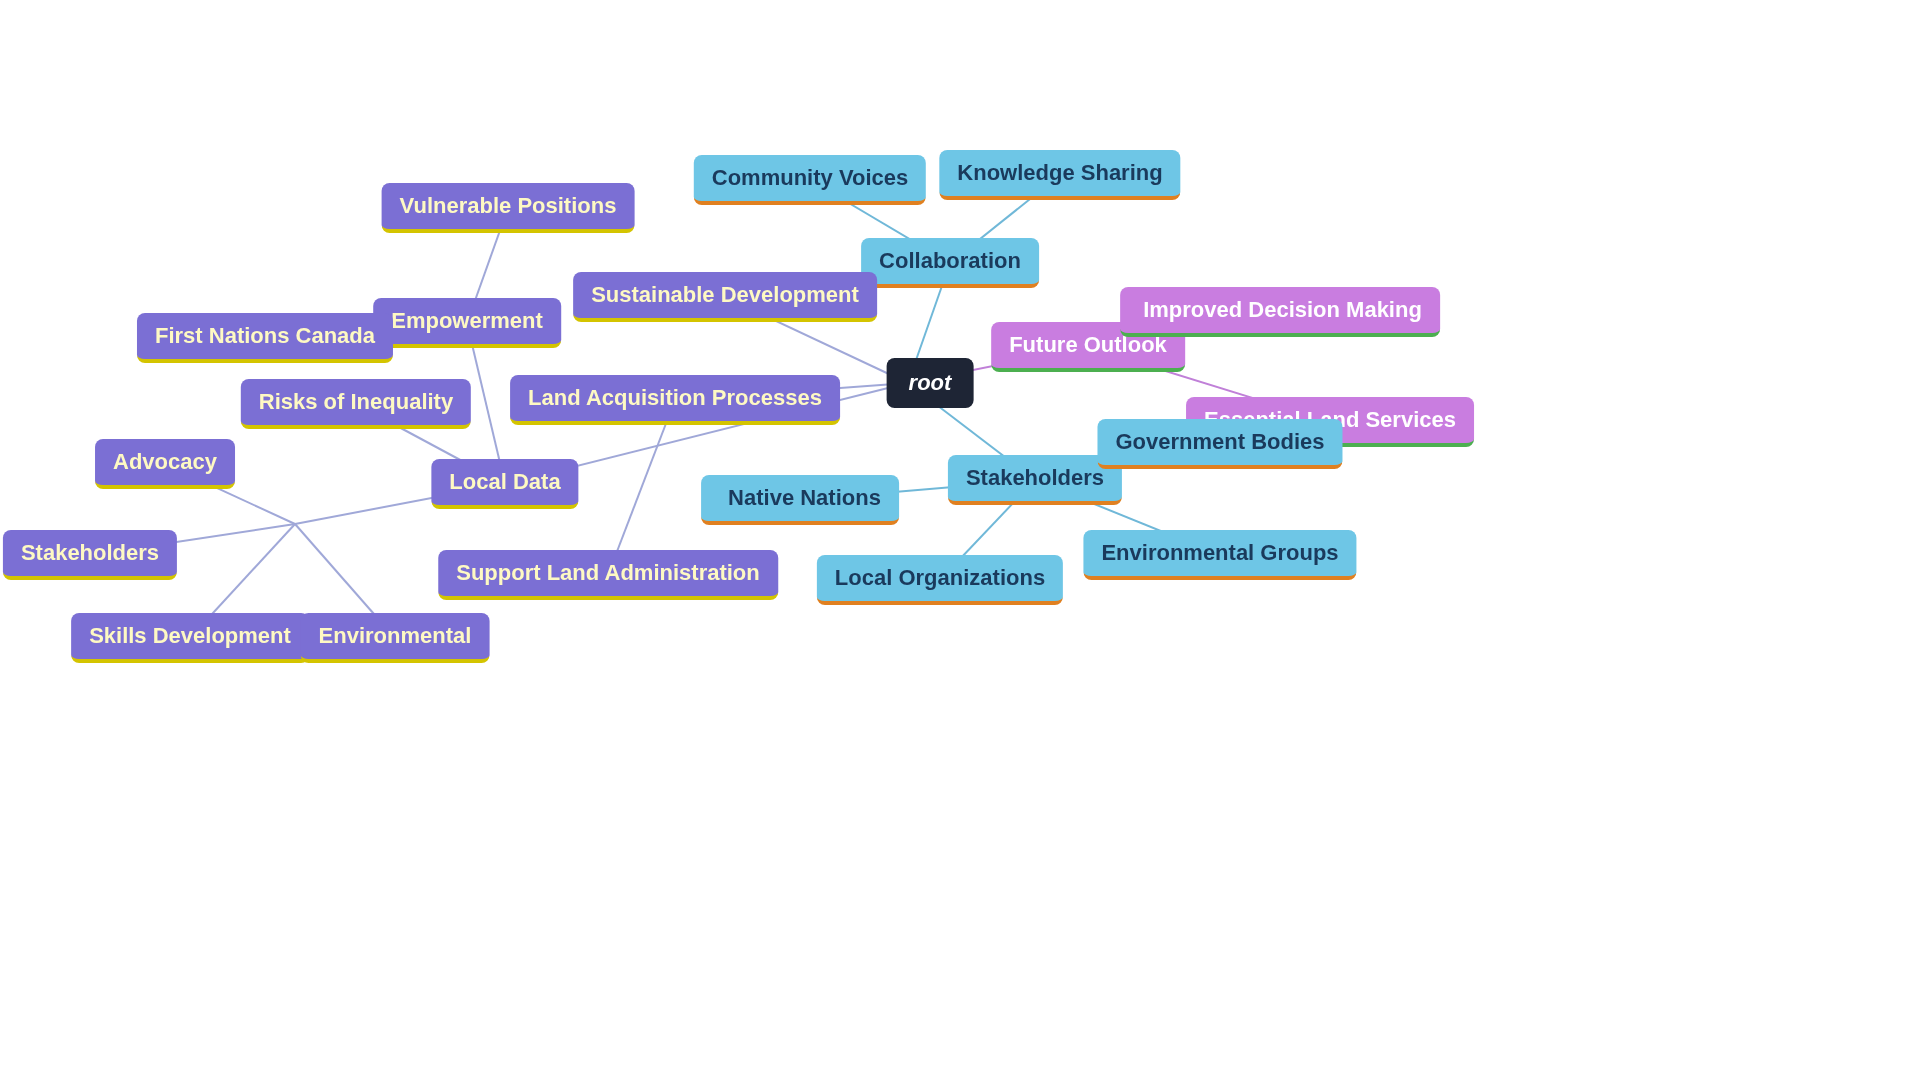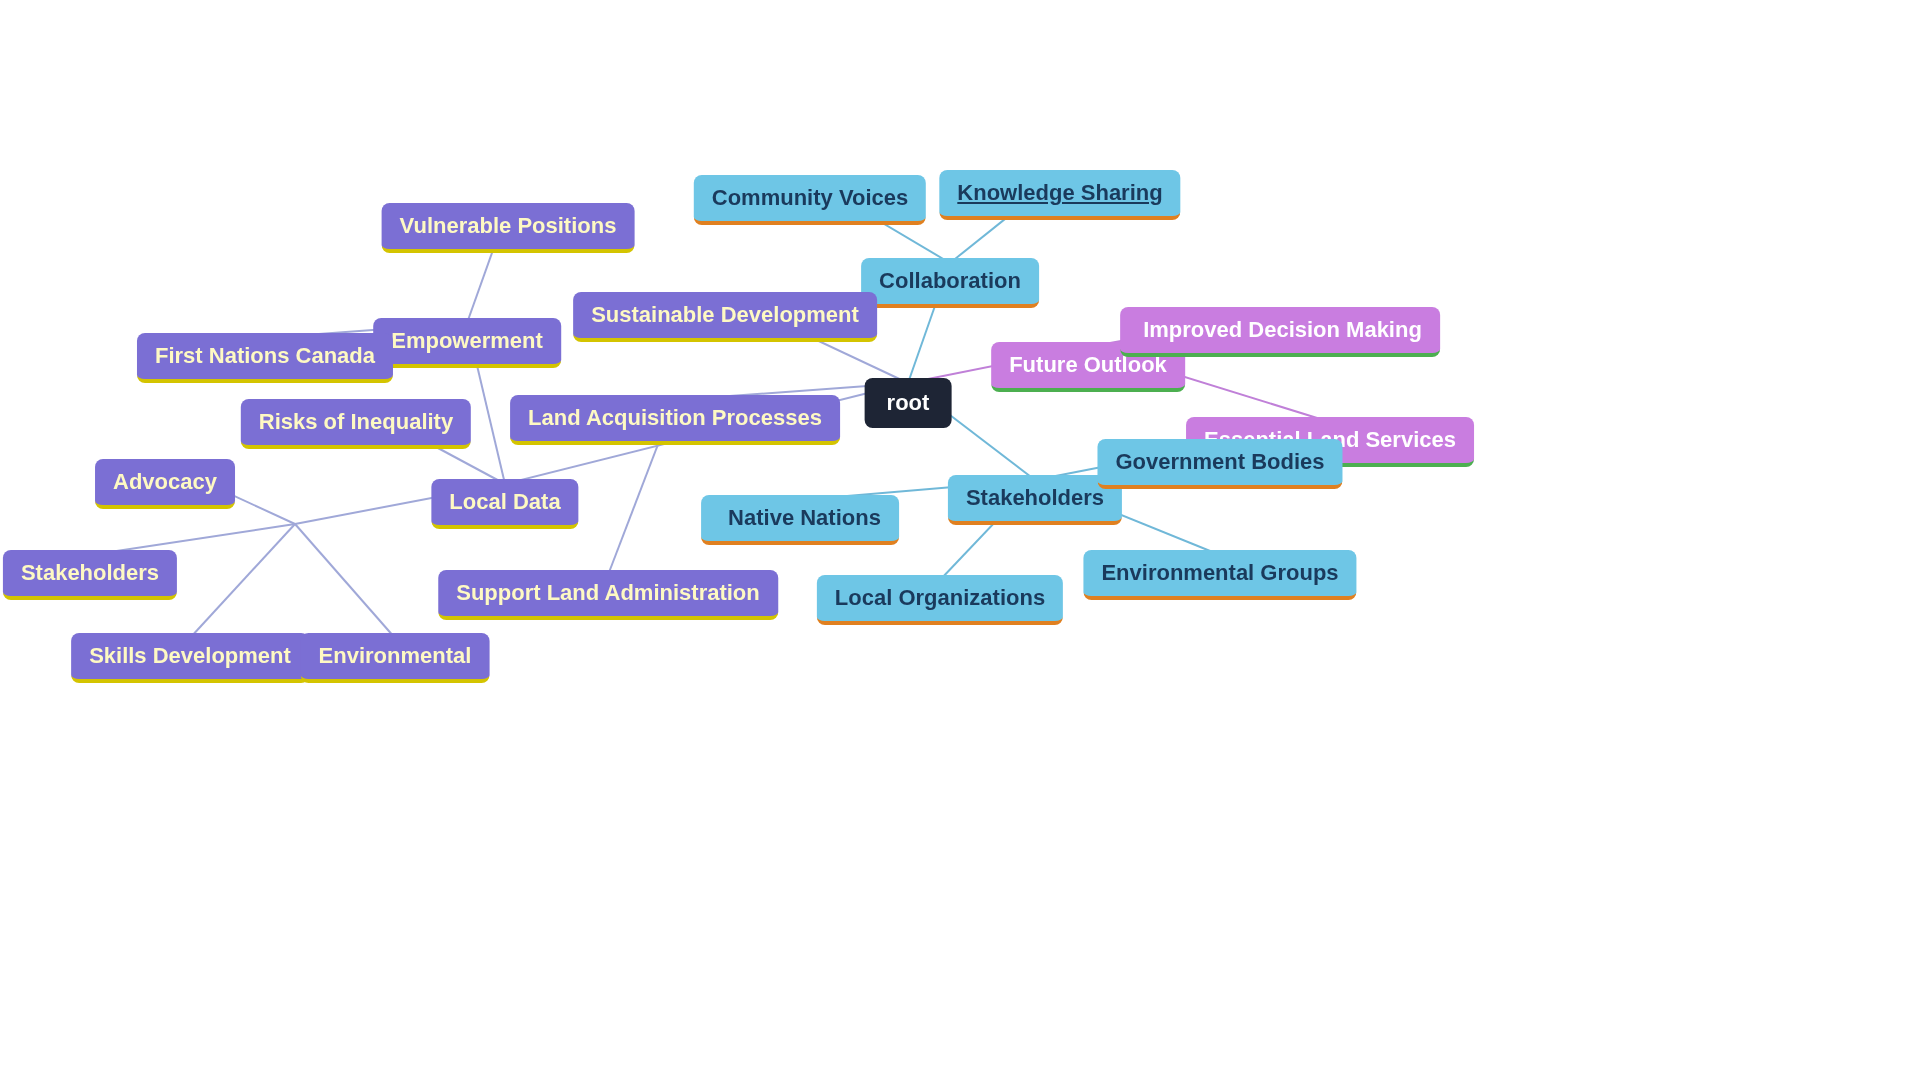--- a/index.html
+++ b/index.html
@@ -26,21 +26,20 @@
       position: absolute;
       border-radius: 8px;
       padding: 10px 18px;
       font-size: 22px;
       font-weight: 600;
       text-align: center;
       cursor: pointer;
       border-bottom: 4px solid transparent;
       transform: translate(-50%, -50%);
       white-space: nowrap;
-      margin-top: 20px;
     }
     .node-purple {
       background: #7b6fd4;
       color: #fef9c3;
       border-bottom-color: #d4c400;
     }
     .node-blue {
       background: #6ec6e6;
       color: #1a3a5c;
       border-bottom-color: #e08020;
@@ -83,24 +82,24 @@
       <line x1="505" y1="484" x2="467" y2="323" stroke="#a0a8d8" stroke-width="2"></line>
       <line x1="505" y1="484" x2="356" y2="404" stroke="#a0a8d8" stroke-width="2"></line>
       <line x1="505" y1="484" x2="295" y2="524" stroke="#a0a8d8" stroke-width="2"></line>
       <line x1="467" y1="323" x2="508" y2="208" stroke="#a0a8d8" stroke-width="2"></line>
       <line x1="467" y1="323" x2="265" y2="338" stroke="#a0a8d8" stroke-width="2"></line>
       <line x1="295" y1="524" x2="165" y2="464" stroke="#a0a8d8" stroke-width="2"></line>
       <line x1="295" y1="524" x2="90" y2="555" stroke="#a0a8d8" stroke-width="2"></line>
       <line x1="295" y1="524" x2="190" y2="638" stroke="#a0a8d8" stroke-width="2"></line>
       <line x1="295" y1="524" x2="395" y2="638" stroke="#a0a8d8" stroke-width="2"></line>
     </svg>
-<div class="node node-root" style="left: 908px; top: 383px;">root</div>
+<div class="node node-root" style="left: 930px; top: 383px; font-style: italic;">root</div>
     <div class="node node-blue" style="left: 950px; top: 263px;">Collaboration</div>
     <div class="node node-blue" style="left: 810px; top: 180px;">Community Voices</div>
-    <div class="node node-blue" style="left: 1060px; top: 175px; text-decoration: underline;">Knowledge Sharing</div>
+    <div class="node node-blue" style="left: 1060px; top: 175px;">Knowledge Sharing</div>
     <div class="node node-pink" style="left: 1088px; top: 347px;">Future Outlook</div>
     <div class="node node-pink" style="left: 1280px; top: 312px; padding-left: 23px;">Improved Decision Making</div>
     <div class="node node-pink" style="left: 1330px; top: 422px;">Essential Land Services</div>
     <div class="node node-blue" style="left: 1035px; top: 480px;">Stakeholders</div>
     <div class="node node-blue" style="left: 800px; top: 500px; padding-left: 27px;">Native Nations</div>
     <div class="node node-blue" style="left: 1220px; top: 444px;">Government Bodies</div>
     <div class="node node-blue" style="left: 1220px; top: 555px;">Environmental Groups</div>
     <div class="node node-blue" style="left: 940px; top: 580px;">Local Organizations</div>
     <div class="node node-purple" style="left: 725px; top: 297px;">Sustainable Development</div>
     <div class="node node-purple" style="left: 675px; top: 400px;">Land Acquisition Processes</div>

